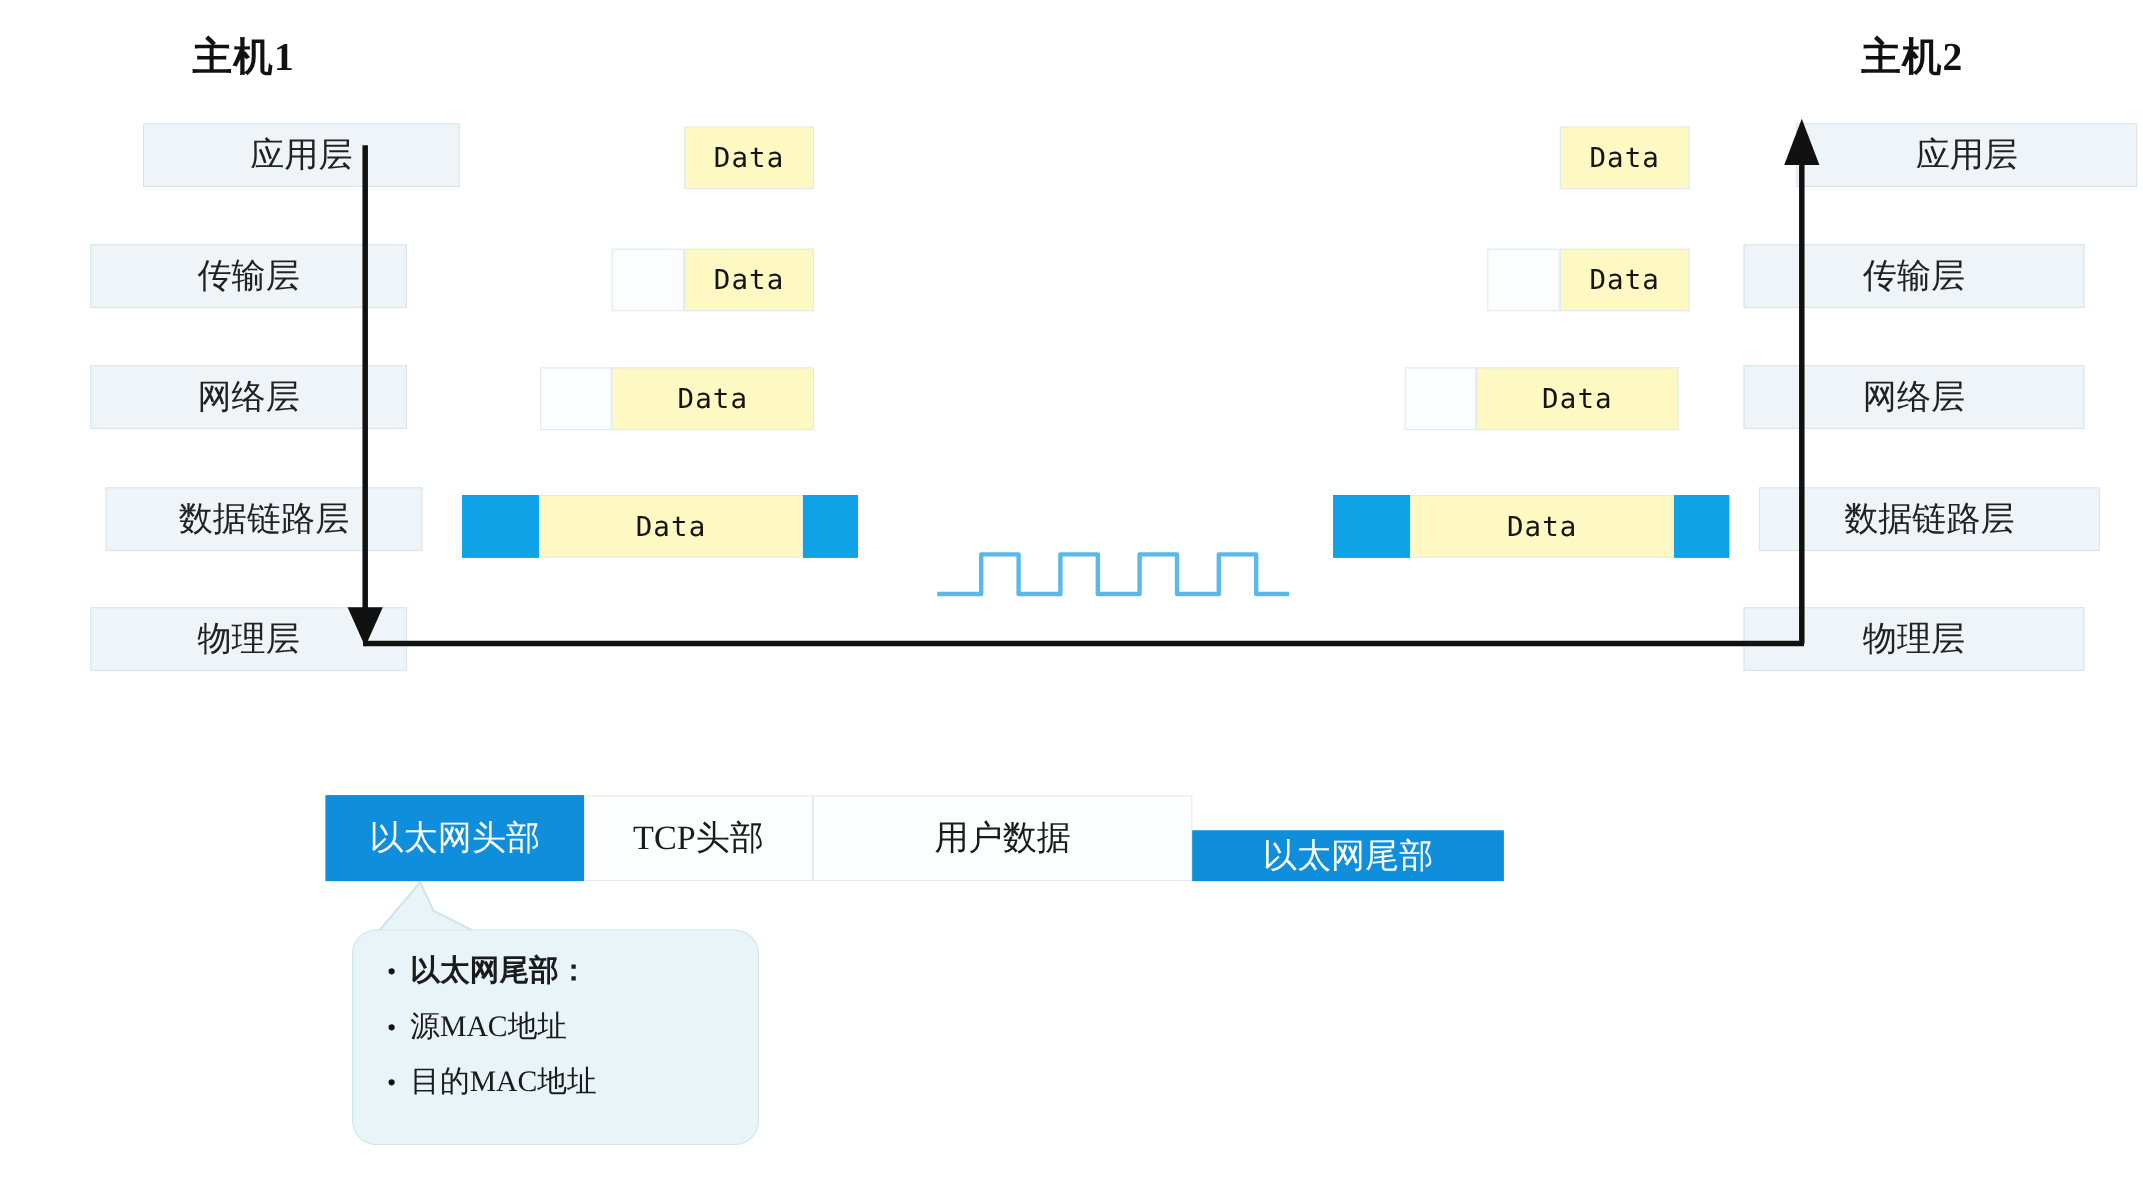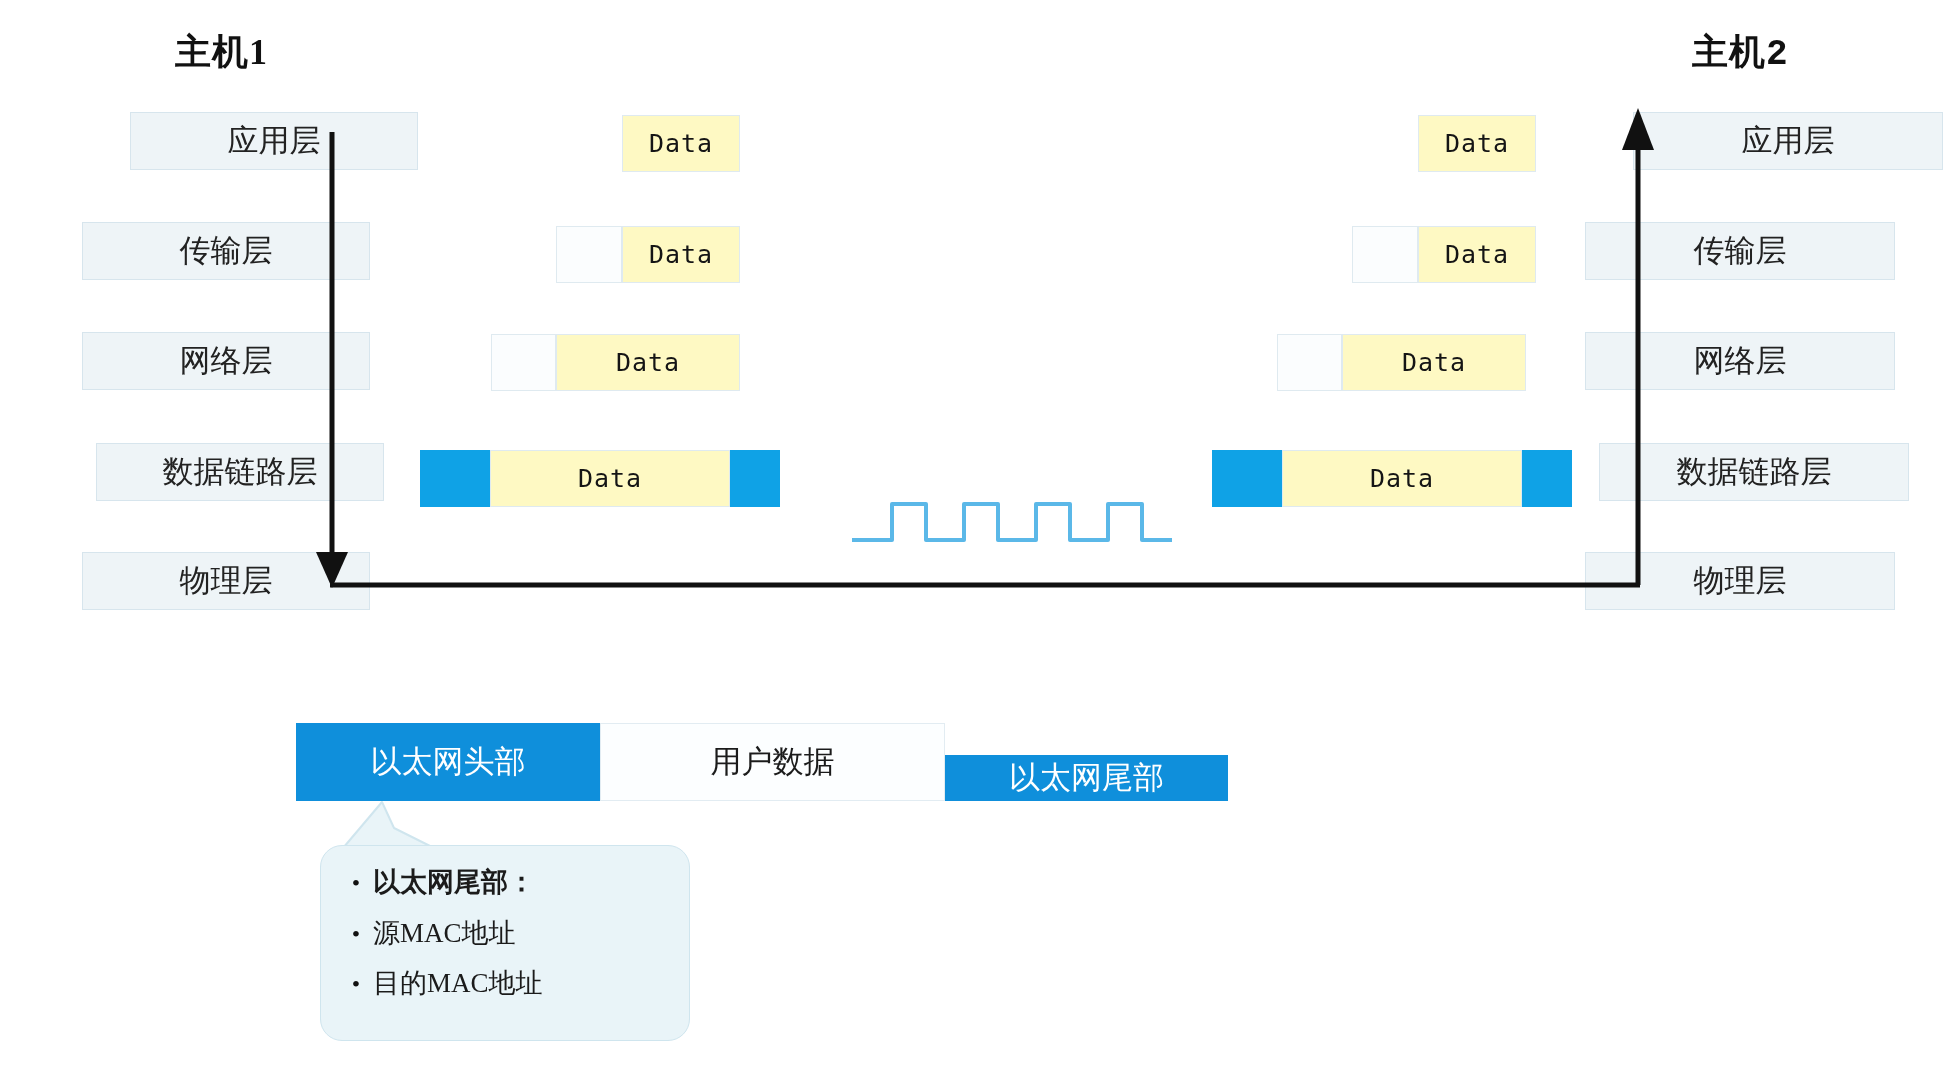--- a/index.html
+++ b/index.html
@@ -24,21 +24,21 @@
   .host-title {
     position: absolute;
     font-family: "Liberation Serif", "DejaVu Serif", serif;
     font-weight: bold;
     font-size: 36px;
     letter-spacing: 1px;
     color: #111111;
     white-space: nowrap;
   }
   #host1-title { left: 175px; top: 28px; }
-  #host2-title { left: 1692px; top: 28px; font-family: Liberation Mono, monospace; }
+  #host2-title { left: 1692px; top: 28px; }
 
   
   .layer-box {
     position: absolute;
     background: #eef4f7;
     border: 1px solid #d7e5ed;
     display: flex;
     align-items: center;
     justify-content: center;
     font-family: "Liberation Serif", "DejaVu Serif", serif;
@@ -238,21 +238,22 @@
 
     <line x1="330" y1="585" x2="1640" y2="585" stroke="#111111" stroke-width="5"></line>
   </svg>
 
   <svg id="flow-right" viewBox="0 0 1948 1090">
     <line x1="1638" y1="585" x2="1638" y2="150" stroke="#111111" stroke-width="5"></line>
     <polygon points="1638,108 1622,150 1654,150" fill="#111111"></polygon>
   </svg>
 
   <div id="encap-bar">
-    <div class="encap-cell accent" style="width:304px;">以太网头部</div>
+    <div class="encap-cell accent" style="width:235px;">以太网头部</div>
+    <div class="encap-cell" style="width:208px;">TCP头部</div>
     <div class="encap-cell" style="width:345px;">用户数据</div>
     <div class="encap-cell accent" style="width:283px;margin-top:32px;">以太网尾部</div>
   </div>
 
   <svg id="callout-tail" viewBox="0 0 120 56">
     <path d="M 8 54 L 52 2 L 64 28 L 112 52 Z" fill="#e9f4f8" stroke="#cfe5ee" stroke-width="2" stroke-linejoin="round"></path>
   </svg>
 
   <div id="callout">
     <div class="callout-line bold">

